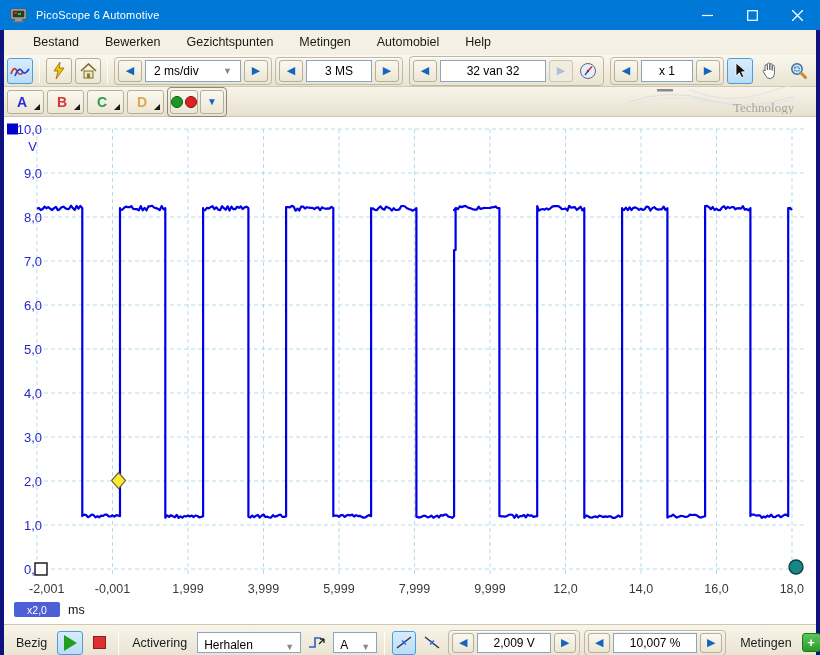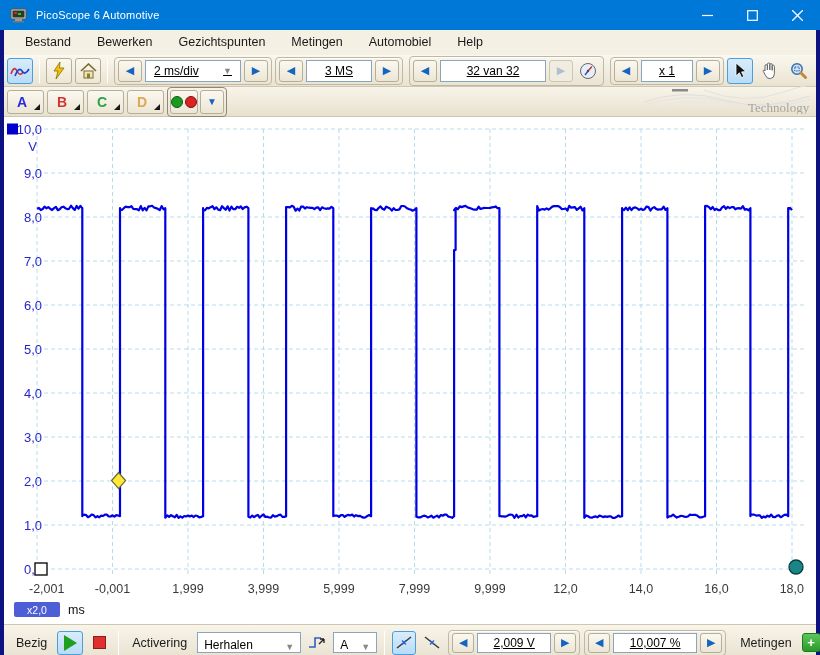--- a/index.html
+++ b/index.html
@@ -17,21 +17,21 @@
     background:#0078d7; color:#fff; display:flex; align-items:center;
   }
   .title-icon { width:18px; height:15px; margin:0 8px 0 10px; flex:0 0 auto; }
   .title-text { font-size:11px; letter-spacing:.2px; }
   .win-controls { margin-left:auto; display:flex; height:30px; }
   .win-btn { width:45px; height:30px; display:flex; align-items:center; justify-content:center; color:#fff; }
   
   .menubar {
     position:absolute; top:30px; left:4px; width:812px; height:34px;
     background:#f4f0e3; border-bottom:1px solid #d8d3c0;
-    display:flex; align-items:stretch; padding-left:8px;
+    display:flex; align-items:stretch; padding-left:16px;
   }
   .menu-item { padding:5px 13px 0 13px; font-size:12.5px; color:#1a1a1a; cursor:default; }
   
   .toolbar1 {
     position:absolute; top:55px; left:4px; width:812px; height:32px;
     background:linear-gradient(#faf7ee,#e9e3d1);
     border-bottom:1px solid #cdc7b3;
     display:flex; align-items:center; padding:0 3px; gap:3px;
   }
   .toolbar2 {
@@ -56,37 +56,37 @@
   }
   .arrowbtn {
     width:24px; height:22px; display:flex; align-items:center; justify-content:center;
     background:linear-gradient(#fbf8f0,#ece6d4); border:1px solid #b5ae99; border-radius:3px;
     color:#1565c0; font-size:11px; flex:0 0 auto;
   }
   .arrowbtn.disabled { color:#aebfd0; background:#f0ecdf; border-color:#ccc6b4; }
   .tfield {
     background:#fff; border:1px solid #8aa5bd; height:22px;
     display:flex; align-items:center; justify-content:center;
-    font-size:12px; color:#000; padding:0 8px; flex:0 0 auto;text-decoration:underline;
+    font-size:12px; color:#000; padding:0 8px; flex:0 0 auto;
   }
   .tfield .caret { color:#888; font-size:9px; margin-left:14px; }
   
   .chbtn {
     position:relative; width:37px; height:24px;
     background:linear-gradient(#fbf8f0,#ece6d4); border:1px solid #b5ae99; border-radius:3px;
     display:flex; align-items:center; justify-content:flex-start; padding-left:9px;
     font-size:14px; font-weight:bold; flex:0 0 auto;
   }
   .chbtn .corner {
     position:absolute; right:3px; bottom:3px; width:0; height:0;
     border-left:6px solid transparent; border-bottom:6px solid #1a1a1a;
   }
   .connector-group { display:flex; border:1px solid #8f8871; border-radius:4px; padding:2px; gap:2px; flex:0 0 auto; }
   .dot { width:12px; height:12px; border-radius:50%; display:inline-block; }
-  .watermark { margin-left:auto; margin-right:1px; flex:0 0 auto; }
+  .watermark { margin-left:auto; margin-right:16px; flex:0 0 auto; }
   
   .scope { position:absolute; top:117px; left:4px; width:812px; height:507px; background:#fff; }
   
   .statusbar {
     position:absolute; top:624px; left:4px; width:812px; height:36px;
     background:linear-gradient(#f8f4e9,#e7e1cf);
     border-top:1px solid #cdc7b3;
     display:flex; align-items:center; padding:0 6px; gap:4px;
   }
   .sb-label { font-size:12.5px; color:#1a1a1a; padding:0 6px; flex:0 0 auto; }

